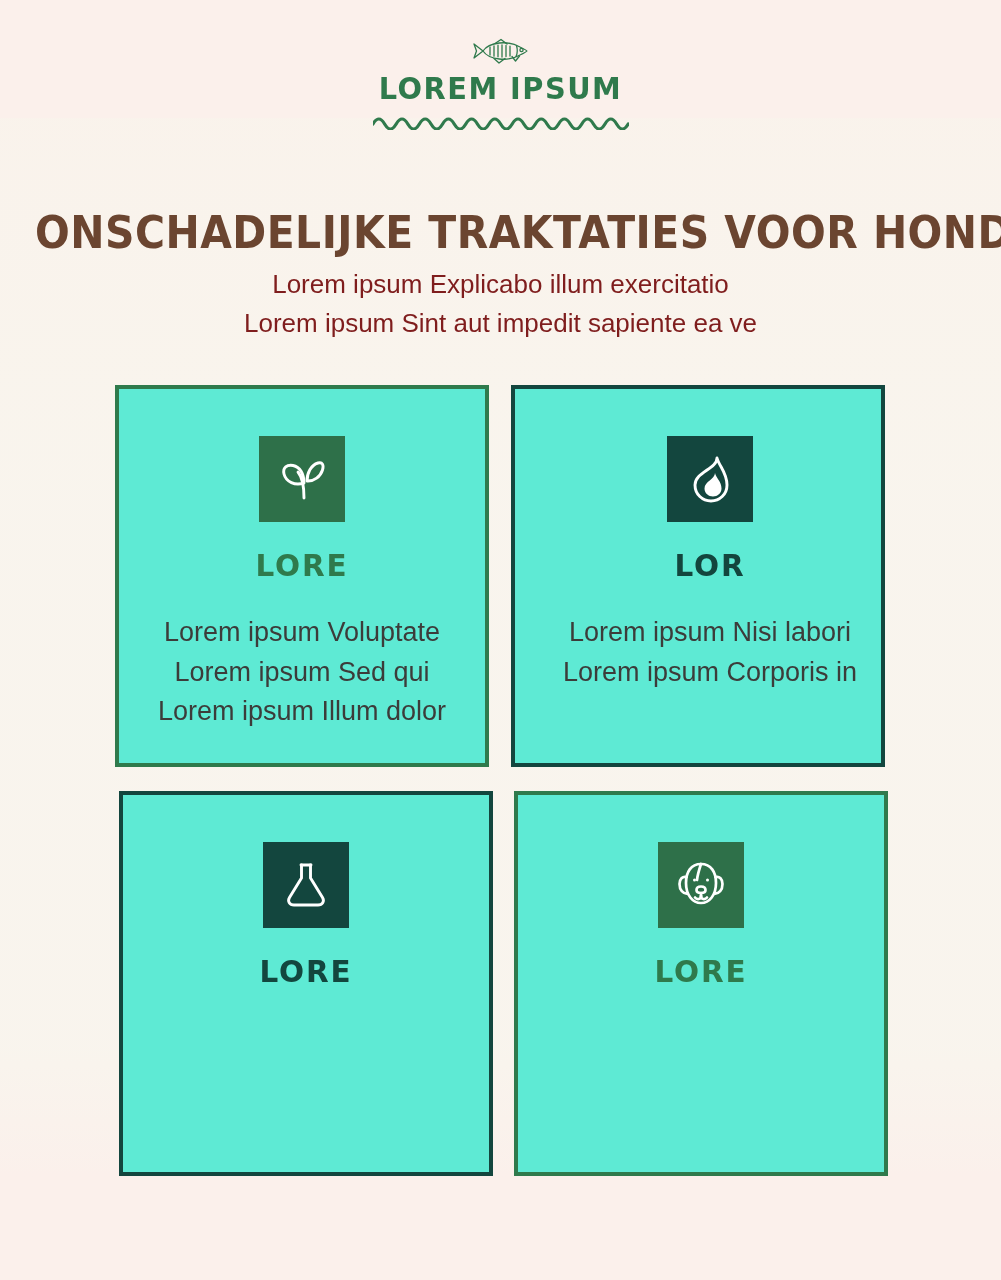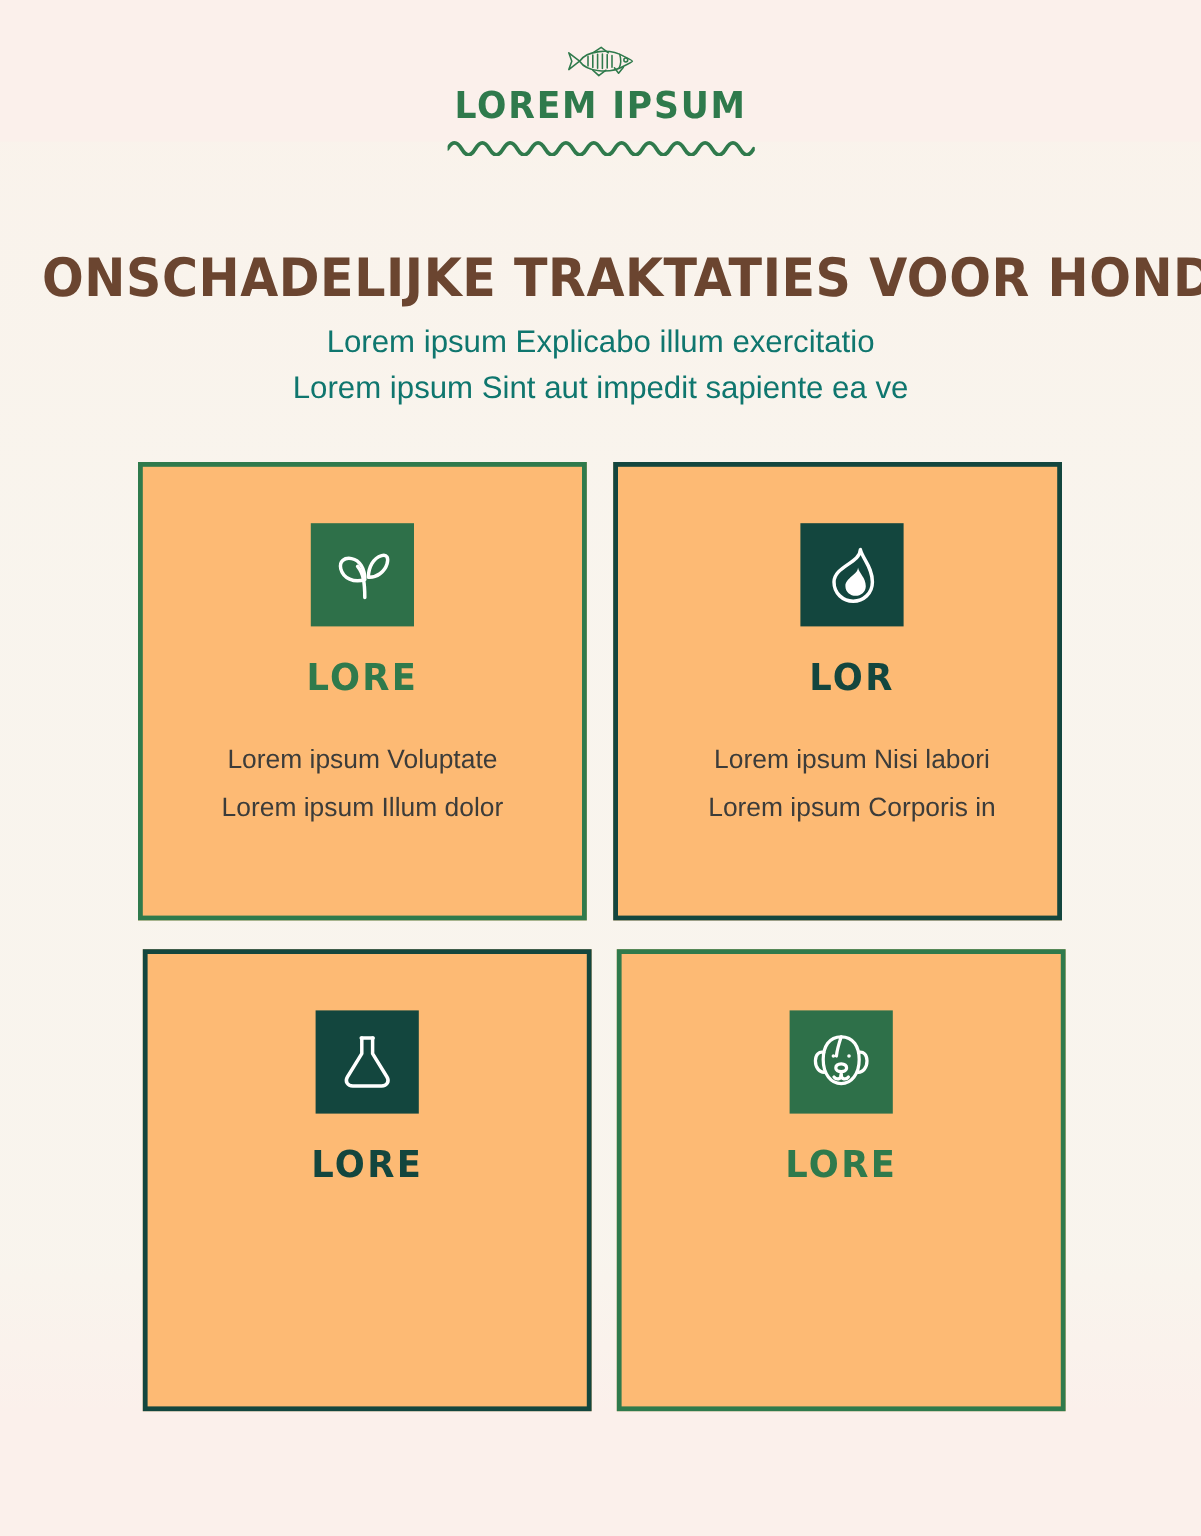--- a/index.html
+++ b/index.html
@@ -72,21 +72,21 @@
 
   
   .subtitle {
     position: absolute;
     left: 0;
     top: 265px;
     width: 1001px;
     text-align: center;
     font-size: 26px;
     line-height: 39px;
-    color: #0f766e;
+    color: #7f1d1d;
   }
   .subtitle div { white-space: nowrap; }
 
   
   .band {
     position: absolute;
     left: 0;
     top: 118px;
     width: 1001px;
     height: 1060px;
@@ -98,21 +98,21 @@
   .grid {
     position: absolute;
     left: 115px;
     top: 385px;
     width: 775px;
     height: 792px;
   }
   .card {
     position: absolute;
     box-sizing: border-box;
-    background: #fdba74;
+    background: #5eead4;
     border-style: solid;
     border-width: 4px;
     text-align: center;
     overflow: hidden;
   }
   .card-0 { left: 0px;   top: 0px;   width: 374px; height: 382px; border-color: #2f7a4c; }
   .card-1 { left: 396px; top: 0px;   width: 374px; height: 382px; border-color: #13463e; padding-left: 24px; }
   .card-2 { left: 4px;   top: 406px; width: 374px; height: 385px; border-color: #13463e; }
   .card-3 { left: 399px; top: 406px; width: 374px; height: 385px; border-color: #2f7a4c; }
 
@@ -134,21 +134,21 @@
     font-weight: bold;
     font-size: 31px;
     letter-spacing: 2px;
     transform: scaleX(0.95);
   }
   .title-green { color: #2f7a4c; }
   .title-teal  { color: #13463e; }
 
   .card-body {
     margin-top: 30px;
-    font-size: 22px;
+    font-size: 27px;
     line-height: 39.5px;
     color: #3c3c3a;
   }
   .card-body div { white-space: nowrap; }
 </style>
 </head>
 <body>
 
 <div class="page">
 
@@ -188,20 +188,21 @@
           <g fill="none" stroke="#ffffff" stroke-width="2.9" stroke-linecap="round" stroke-linejoin="round">
             <path d="M28 45 C28 33, 27 25, 22 19"></path>
             <path d="M28 30 C19 33, 10 29, 8 21 C6.5 14.5, 11 11.5, 17 12.5 C24 13.8, 28 21, 28 30 Z"></path>
             <path d="M31 28 C31 20, 35 12, 42 10 C46.5 8.7, 48 12, 46.5 17 C44.5 23.5, 38 28.5, 31 28 Z"></path>
           </g>
         </svg>
       </div>
       <div class="card-title title-green">LORE</div>
       <div class="card-body">
         <div>Lorem ipsum Voluptate</div>
+        <div>Lorem ipsum Sed qui</div>
         <div>Lorem ipsum Illum dolor</div>
       </div>
     </div>
 
     <div class="card card-1">
       <div class="icon-box icon-teal">
         <svg width="52" height="52" viewBox="0 0 52 52">
           <path d="M33 5 C33 16, 11 19, 11 32 C11 41.5, 18.5 48, 27 48 C35.5 48, 43 41.5, 43 32 C43 19.5, 35 13, 33 5 Z" fill="none" stroke="#ffffff" stroke-width="2.9" stroke-linejoin="round"></path>
           <path d="M31 20 C31 26, 20.5 28.5, 20.5 35.5 C20.5 40.3, 24.6 43.5, 29 43.5 C33.4 43.5, 37.5 40.3, 37.5 35.5 C37.5 28.5, 32 25, 31 20 Z" fill="#ffffff"></path>
         </svg>

